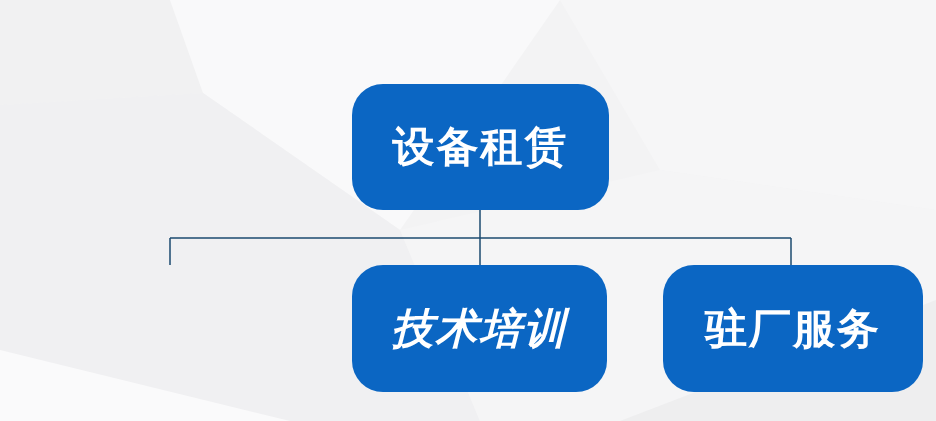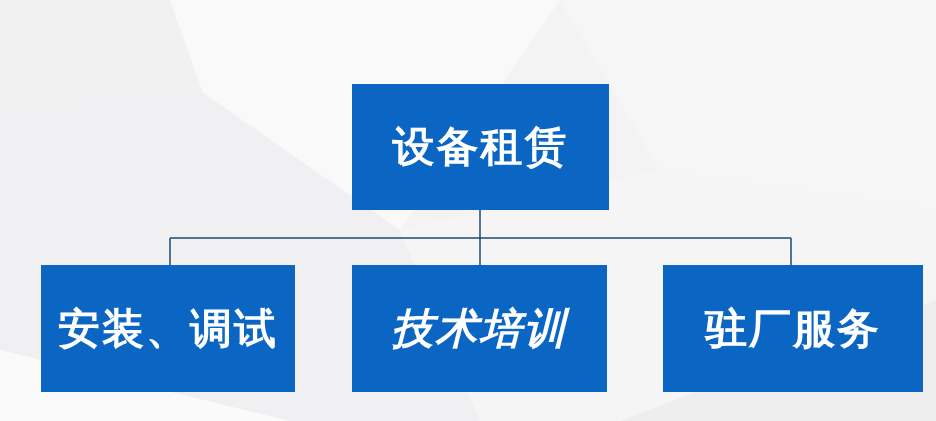--- a/index.html
+++ b/index.html
@@ -29,20 +29,21 @@
     color: var(--node-text, #ffffff);
     display: flex;
     align-items: center;
     justify-content: center;
     text-align: center;
     font-weight: bold;
     font-size: 42px;
     letter-spacing: 2px;
     line-height: 1;
     white-space: nowrap;
+    border-radius: 31px;
   }
   .node-root   { left: 352px; top: 84px;  width: 257px; height: 126px; }
   .node-child1 { left: 41px;  top: 265px; width: 254px; height: 127px; }
   .node-child2 { left: 352px; top: 265px; width: 255px; height: 127px; font-style: italic; }
   .node-child3 { left: 663px; top: 265px; width: 260px; height: 127px; }
   .connector-svg path {
     stroke: var(--connector, #1b4a6f);
     stroke-width: 1.5;
     fill: none;
   }
@@ -68,23 +69,20 @@
     <path d="M170,238 H791"></path>
     <path d="M170,238 V265"></path>
     <path d="M480,238 V265"></path>
     <path d="M791,238 V265"></path>
   </svg>
 
   <div class="node node-root">
     <span>设备租赁</span>
   </div>
 
-  <div class="node node-child1">
-    <span>安装、调试</span>
-  </div>
 
   <div class="node node-child2">
     <span>技术培训</span>
   </div>
 
   <div class="node node-child3">
     <span>驻厂服务</span>
   </div>
 
 </div>

